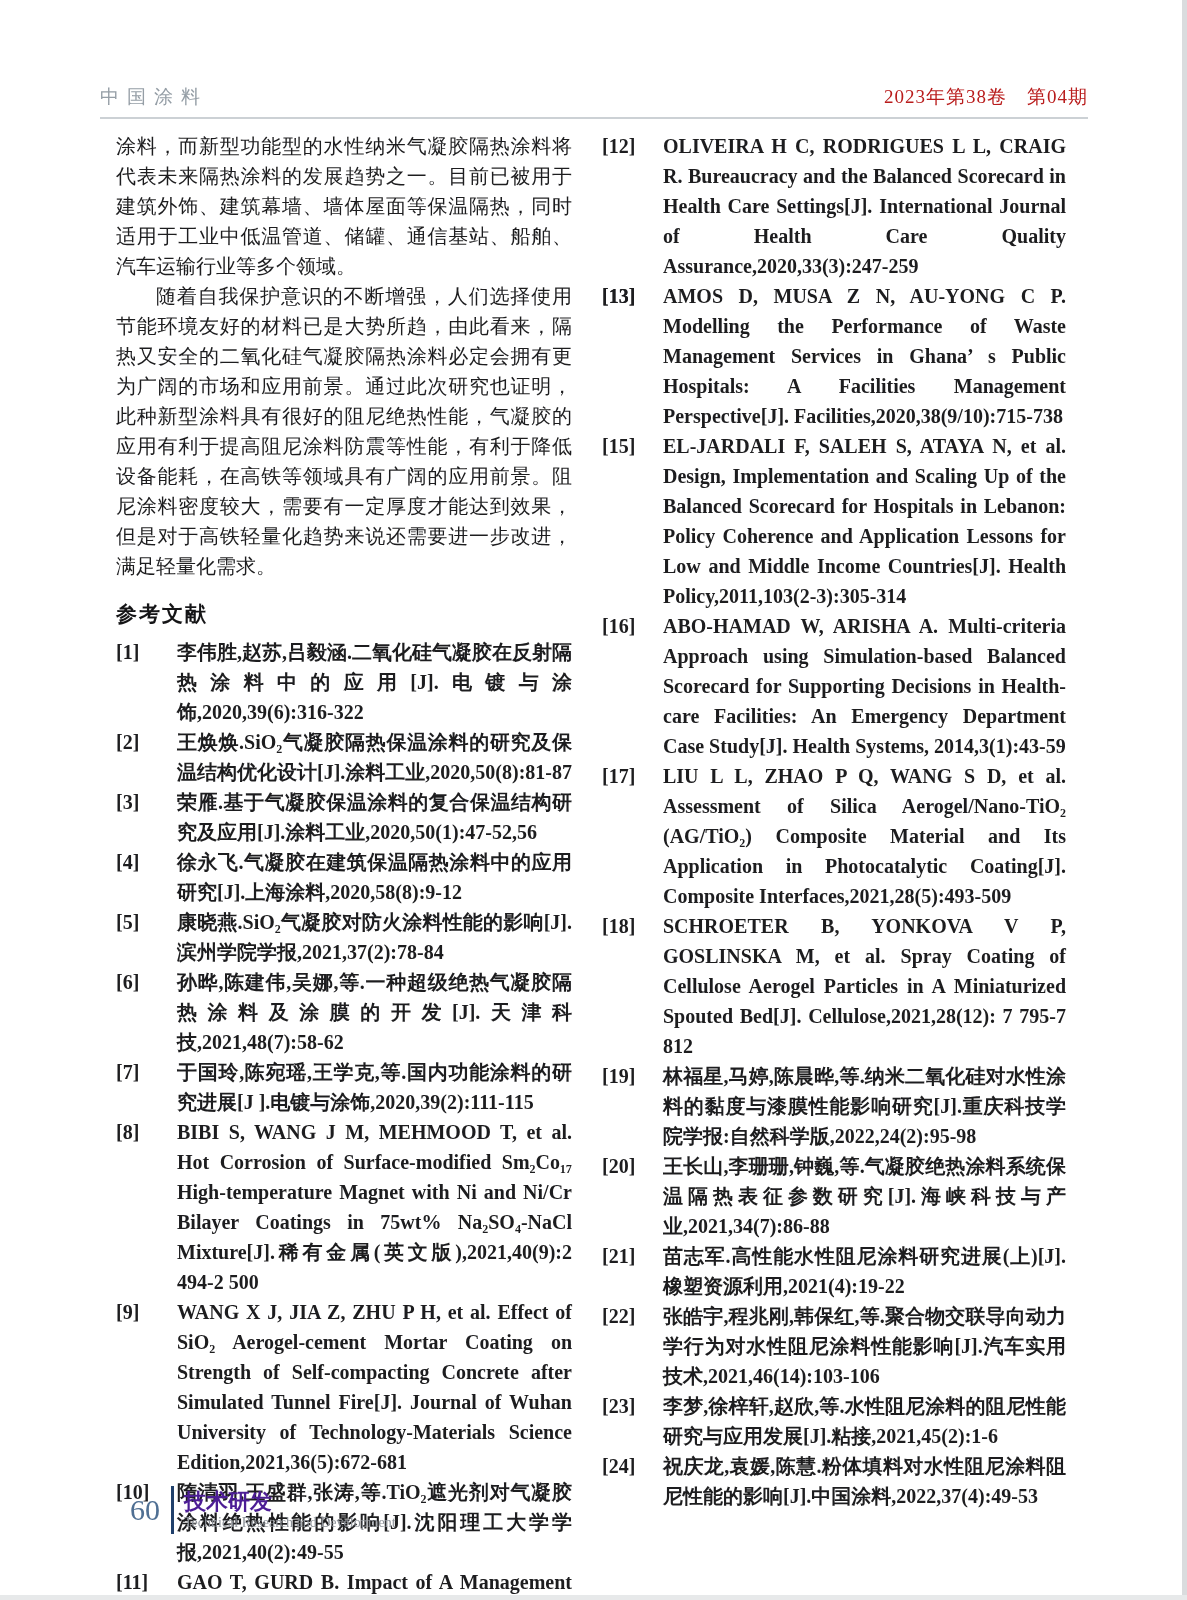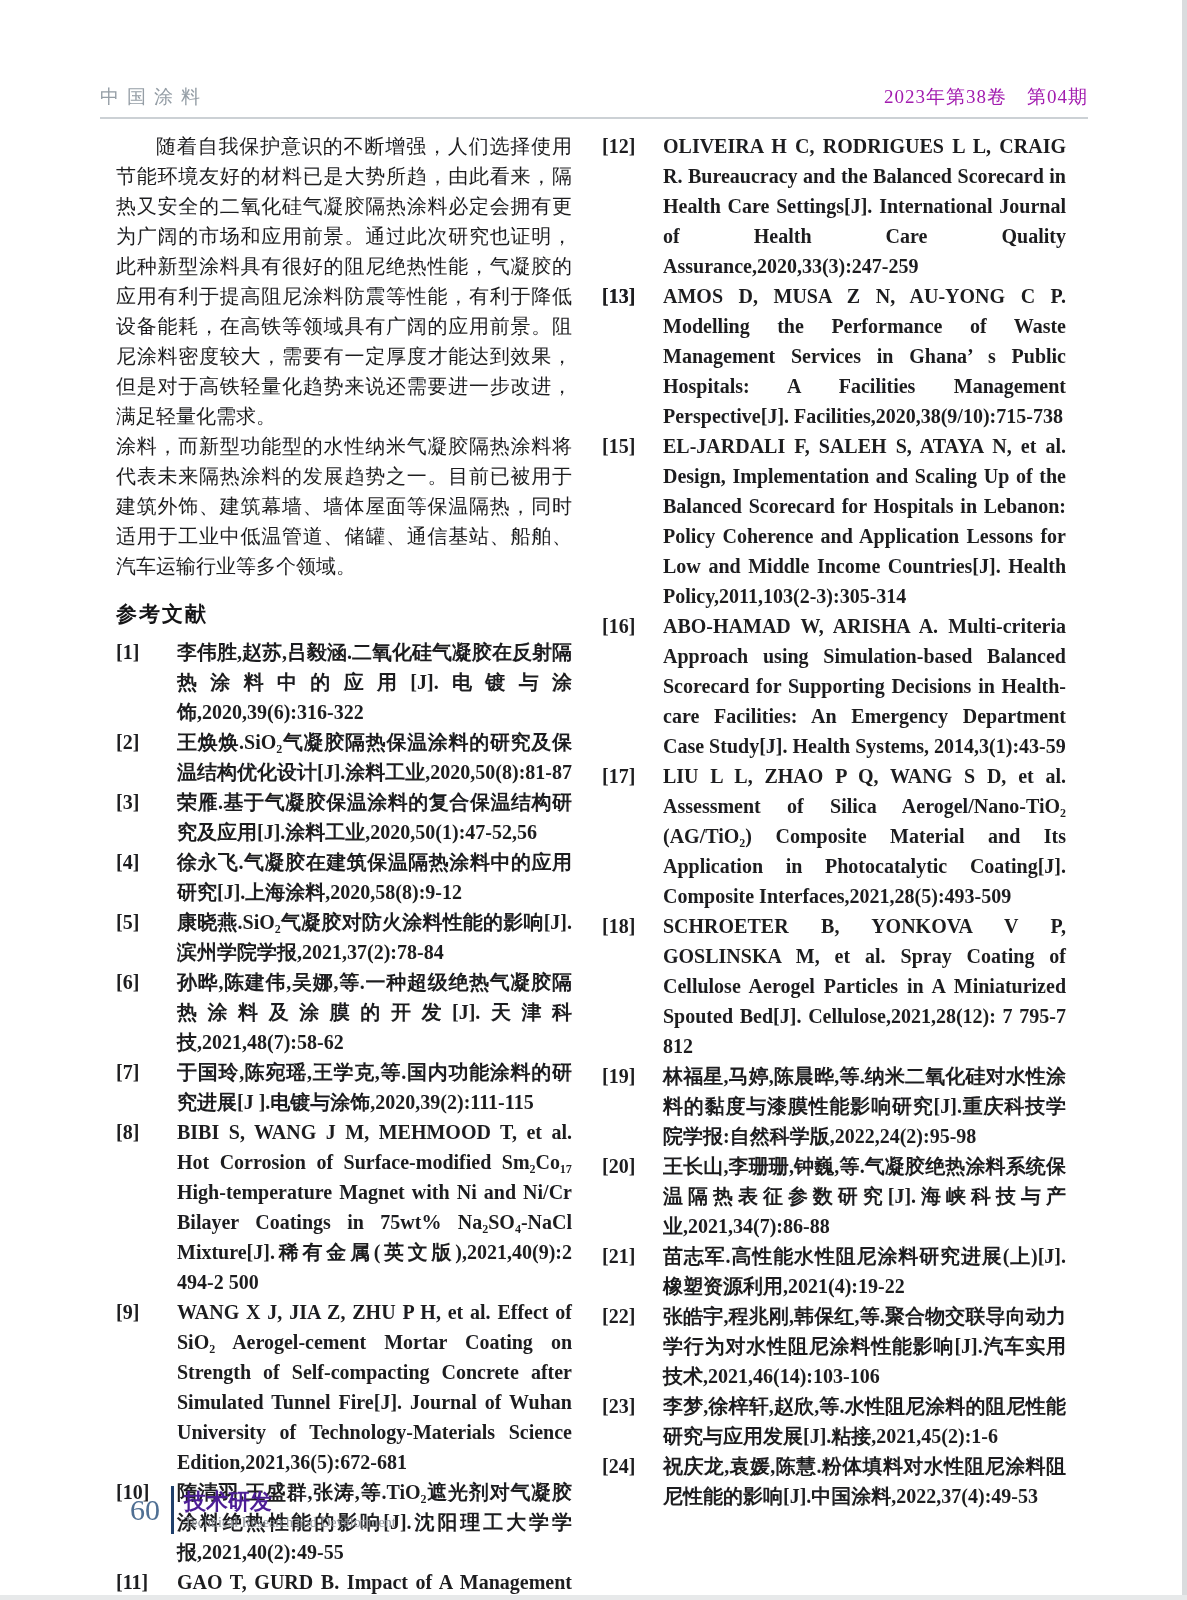--- a/index.html
+++ b/index.html
@@ -15,21 +15,21 @@
   .edge-right{position:absolute;right:0;top:0;width:5px;height:100%;background:#dadcde;}
   .edge-bottom{position:absolute;left:0;bottom:0;width:100%;height:5px;background:#e7e9ea;}
 
   .header{
     position:absolute;left:100px;top:84px;width:988px;
     display:flex;justify-content:space-between;align-items:flex-end;
     padding-bottom:7px;border-bottom:2px solid #ccd1d5;
     font-size:19px;color:#959ea6;text-align:right;
   }
   .journal-name{letter-spacing:8px;}
-  .issue-info{letter-spacing:1px;color:#a21caf;}
+  .issue-info{letter-spacing:1px;color:#b91c1c;}
 
   .content{
     position:absolute;left:116px;top:131px;width:950px;
     display:flex;gap:30px;
   }
   .col-left{width:456px;flex:0 0 456px;}
   .col-right{width:464px;flex:0 0 464px;}
 
   .body-par{
     margin:0;font-size:20px;line-height:30px;
@@ -69,22 +69,22 @@
 <div class="edge-bottom"></div>
 
 <div class="header">
   <span class="journal-name">中国涂料</span>
   <span class="issue-info">2023年第38卷　第04期</span>
 </div>
 
 <div class="content">
 
   <div class="col-left">
+    <p class="body-par">涂料，而新型功能型的水性纳米气凝胶隔热涂料将代表未来隔热涂料的发展趋势之一。目前已被用于建筑外饰、建筑幕墙、墙体屋面等保温隔热，同时适用于工业中低温管道、储罐、通信基站、船舶、汽车运输行业等多个领域。</p>
     <p class="body-par indent">随着自我保护意识的不断增强，人们选择使用节能环境友好的材料已是大势所趋，由此看来，隔热又安全的二氧化硅气凝胶隔热涂料必定会拥有更为广阔的市场和应用前景。通过此次研究也证明，此种新型涂料具有很好的阻尼绝热性能，气凝胶的应用有利于提高阻尼涂料防震等性能，有利于降低设备能耗，在高铁等领域具有广阔的应用前景。阻尼涂料密度较大，需要有一定厚度才能达到效果，但是对于高铁轻量化趋势来说还需要进一步改进，满足轻量化需求。</p>
-    <p class="body-par">涂料，而新型功能型的水性纳米气凝胶隔热涂料将代表未来隔热涂料的发展趋势之一。目前已被用于建筑外饰、建筑幕墙、墙体屋面等保温隔热，同时适用于工业中低温管道、储罐、通信基站、船舶、汽车运输行业等多个领域。</p>
 
     <div class="refs-heading">参考文献</div>
 
     <div class="ref">
       <span class="num">[1]</span>
       <span>李伟胜,赵苏,吕毅涵.二氧化硅气凝胶在反射隔热涂料中的应用[J].电镀与涂饰,2020,39(6):316-322</span>
     </div>
     <div class="ref">
       <span class="num">[2]</span>
       <span>王焕焕.SiO₂气凝胶隔热保温涂料的研究及保温结构优化设计[J].涂料工业,2020,50(8):81-87</span>

